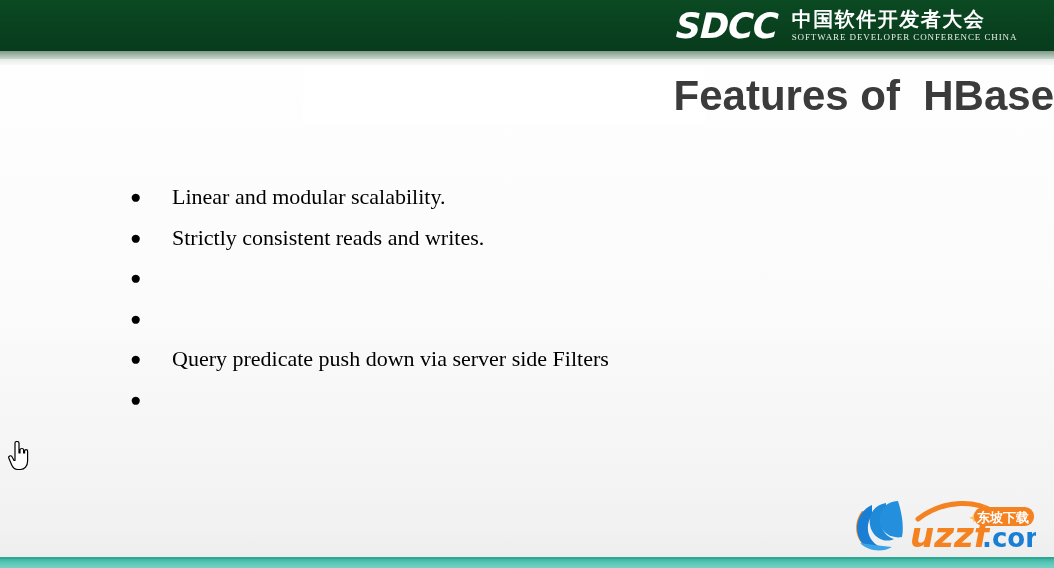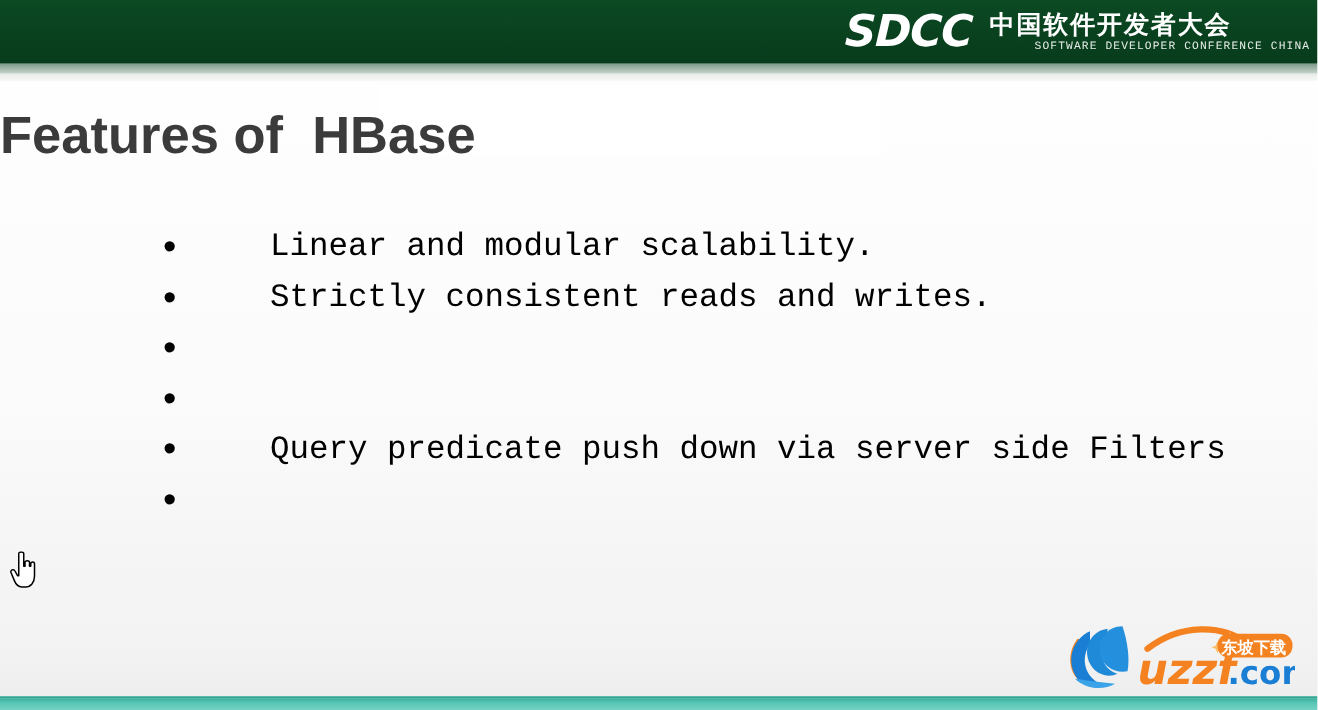--- a/index.html
+++ b/index.html
@@ -75,45 +75,44 @@
   }
   .sdcc-cn {
     font-family: "DejaVu Sans", sans-serif;
     font-weight: bold;
     font-size: 20px;
     letter-spacing: 1.5px;
     color: #ffffff;
     line-height: 1.05;
   }
   .sdcc-en {
-    font-family: Liberation Mono, monospace;
+    font-family: Liberation Serif, serif;
     font-size: 9px;
     letter-spacing: 0.9px;
     color: #e8eee9;
     line-height: 1.2;
     margin-top: 2px;
     white-space: nowrap;
-    margin-left: 36px;
   }
 
   
   .title-plate {
     position: absolute;
     left: 303px;
     top: 70px;
     width: 402px;
     height: 54px;
     background: #ffffff;
   }
   .slide-title {
     position: absolute;
     left: 0;
-    top: 84px;
-    width: 1054px;
-    text-align: left;
+    top: 72px;
+    width: 1054px;
+    text-align: right;
     font-family: "Liberation Sans", sans-serif;
     font-weight: bold;
     font-size: 42px;
     color: #3b3b3b;
     letter-spacing: 0px;
     white-space: pre;
   }
 
   
   .bullet-list {
@@ -131,26 +130,25 @@
     width: 44px;
     flex: 0 0 44px;
     font-size: 19px;
     line-height: 34px;
     color: #000000;
     text-align: left;
     padding-left: 2px;
     box-sizing: border-box;
   }
   .bullet-text {
-    font-family: Liberation Mono, monospace;
-    font-size: 26px;
+    font-family: Liberation Serif, serif;
+    font-size: 22px;
     line-height: 34px;
     color: #000000;
     white-space: nowrap;
-    margin-left: 44px;
   }
 
   
   .bottom-strip {
     position: absolute;
     left: 0;
     bottom: 0;
     width: 1054px;
     height: 9px;
     background: linear-gradient(180deg, #3eb3a2 0%, #59c6b6 40%, #74d2c4 100%);

